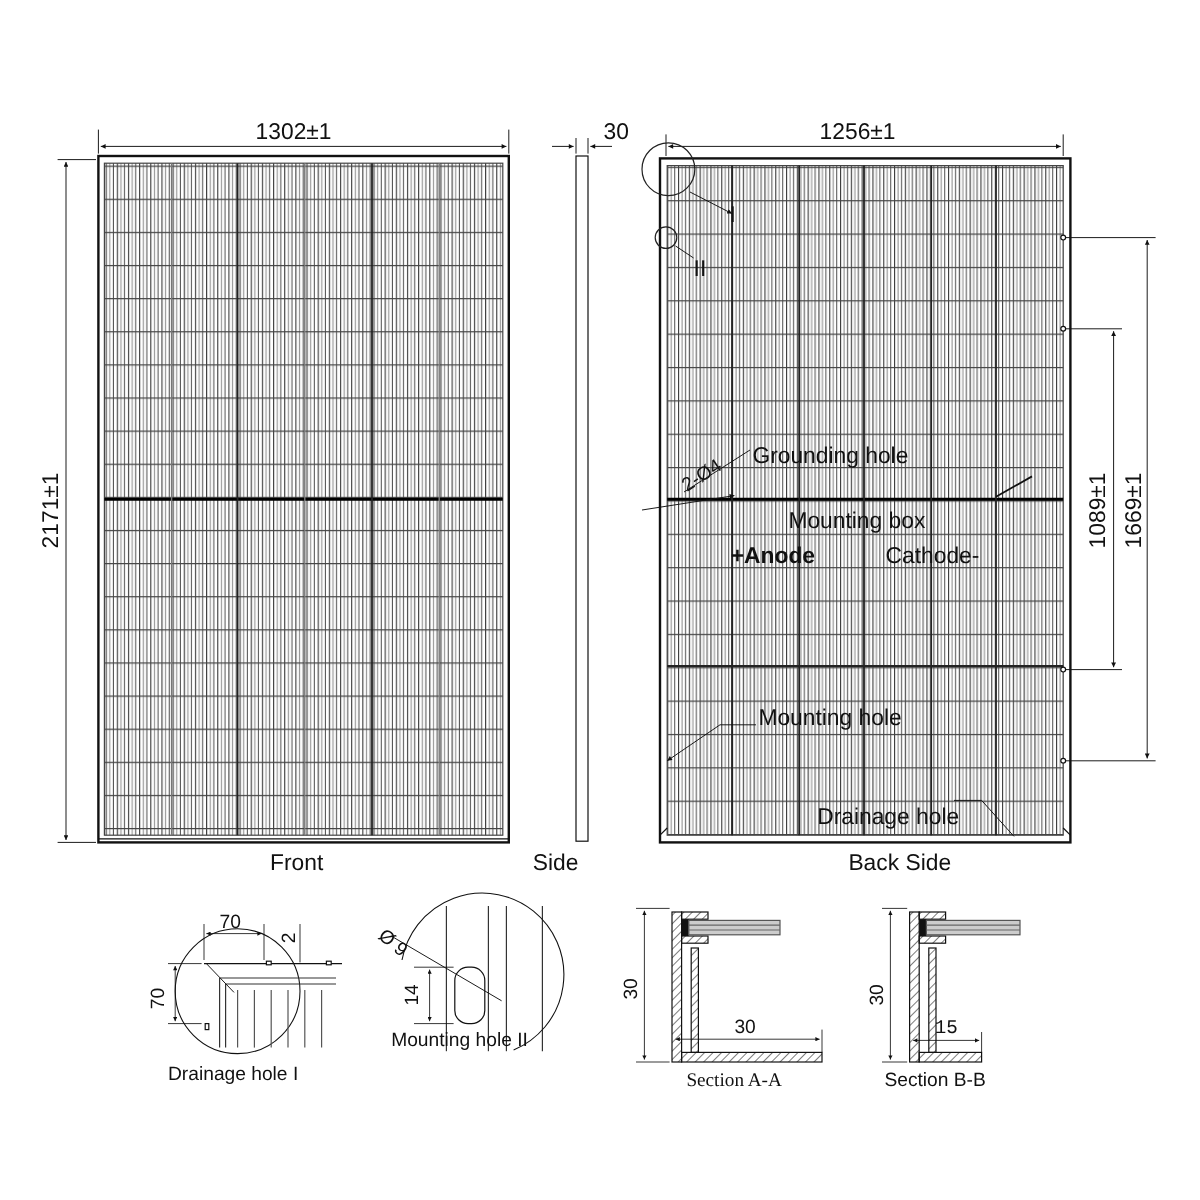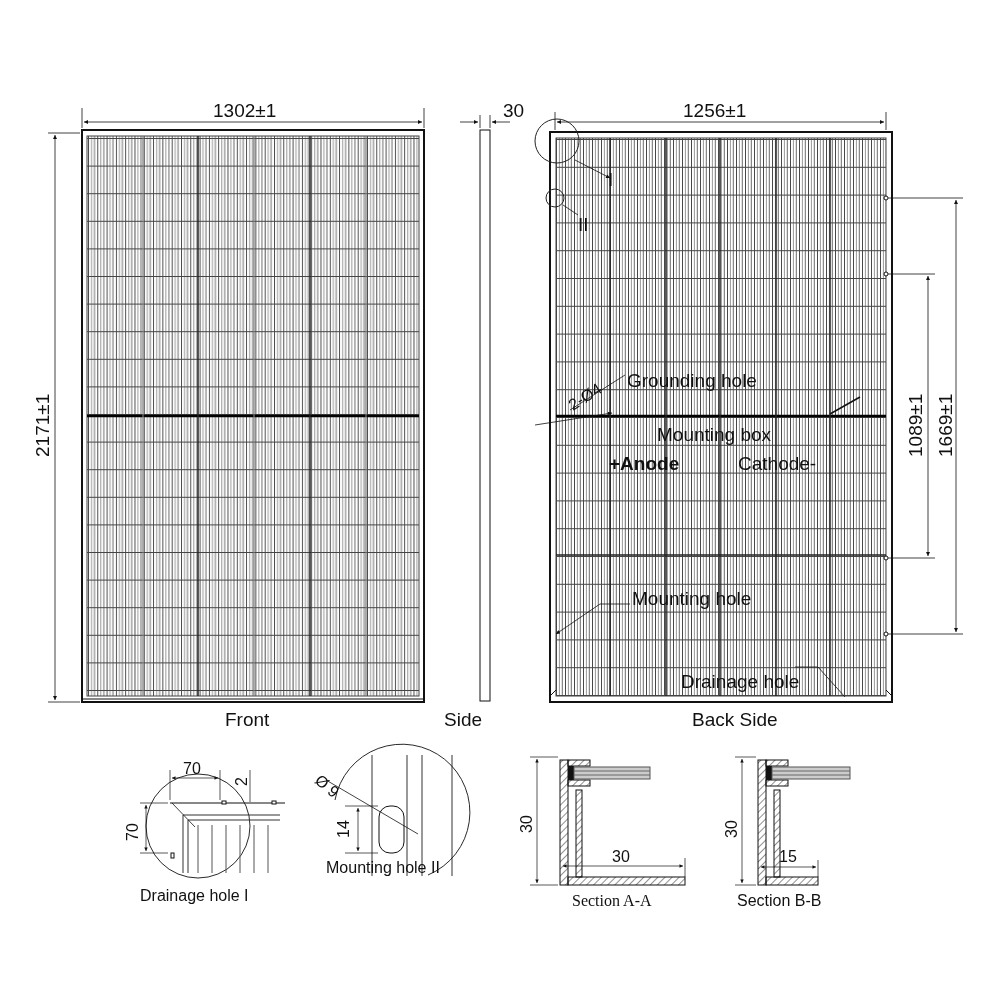--- a/index.html
+++ b/index.html
@@ -194,32 +194,32 @@
 <span class="lbl" style="left:683px;top:101px;">1256±1</span>
 <span class="lbl" style="left:608px;top:170px;">I</span>
 <span class="lbl" style="left:578px;top:215px;">II</span>
 <span class="lbl" style="left:627px;top:371px;">Grounding hole</span>
 <span class="lbl sm" style="left:566px;top:400px;transform:rotate(-33deg);transform-origin:left top;">2-Ø4</span>
 <span class="lbl" style="left:657px;top:425px;">Mounting box</span>
 <span class="lbl" style="left:609px;top:454px;font-weight:bold;">+Anode</span>
 <span class="lbl" style="left:738px;top:454px;">Cathode-</span>
 <span class="lbl" style="left:632px;top:589px;">Mounting hole</span>
 <span class="lbl" style="left:650px;top:672px;margin-left:31px;">Drainage hole</span>
-<span class="lbl" style="left:692px;top:710px;">Back Side</span>
+<span class="lbl" style="left:707px;top:710px;">Back Side</span>
 <span class="lbl vert" style="left:906px;top:457px;">1089±1</span>
 <span class="lbl vert" style="left:936px;top:457px;">1669±1</span>
 
 <span class="lbl sm" style="left:183px;top:761px;">70</span>
 <span class="lbl sm vert" style="left:125px;top:841px;">70</span>
 <span class="lbl sm vert" style="left:234px;top:786px;">2</span>
 <span class="lbl sm" style="left:140px;top:888px;">Drainage hole I</span>
 
 <span class="lbl sm" style="left:322px;top:772px;transform:rotate(40deg);transform-origin:left top;">Ø 9</span>
 <span class="lbl sm vert" style="left:336px;top:838px;">14</span>
 <span class="lbl sm" style="left:326px;top:860px;">Mounting hole II</span>
 
 <span class="lbl sm vert" style="left:519px;top:833px;">30</span>
 <span class="lbl sm" style="left:612px;top:849px;">30</span>
 <span class="lbl sm" style="left:572px;top:893px;font-family:Liberation Serif, serif;">Section A-A</span>
 
 <span class="lbl sm vert" style="left:724px;top:838px;">30</span>
-<span class="lbl sm" style="left:779px;top:849px;">15</span>
+<span class="lbl sm" style="left:779px;top:849px;font-family:Liberation Mono, monospace;">15</span>
 <span class="lbl sm" style="left:737px;top:893px;">Section B-B</span>
 
 </body></html>

